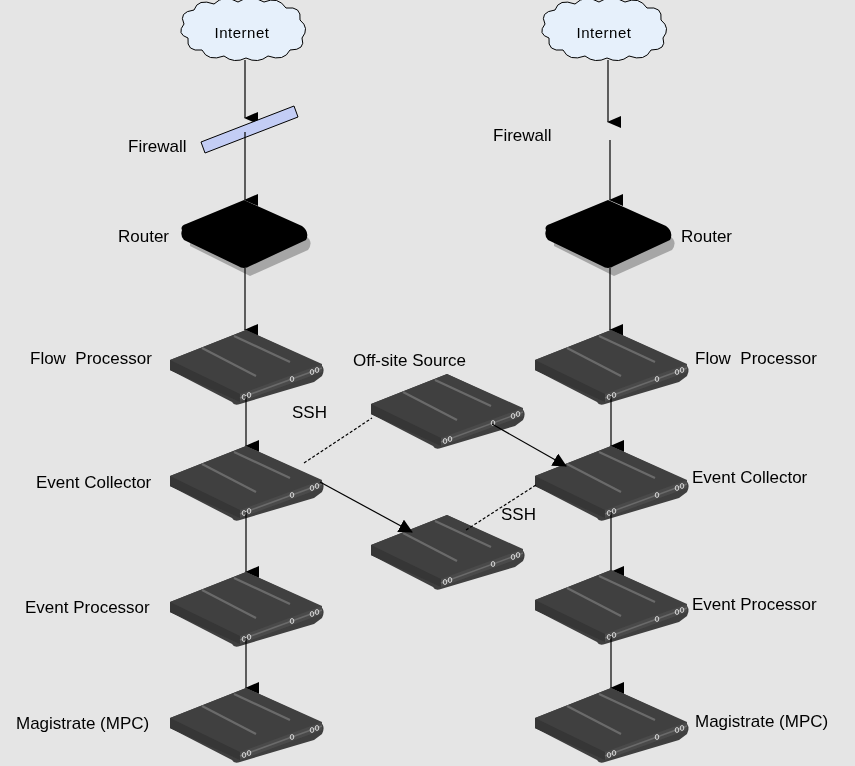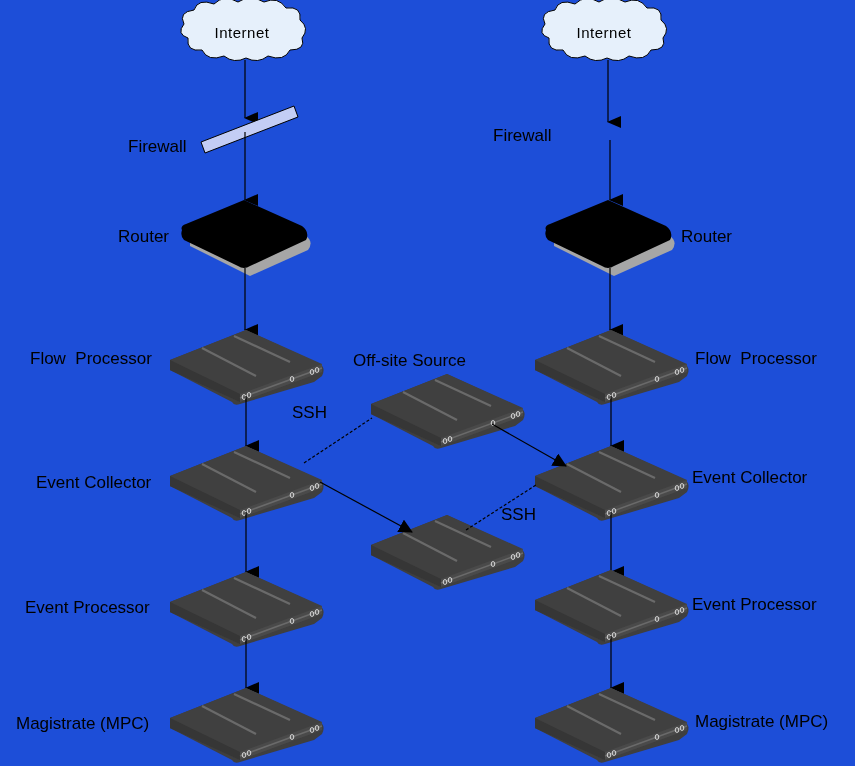--- a/index.html
+++ b/index.html
@@ -1,16 +1,16 @@
 <!DOCTYPE html>
 <html><head>
 <meta charset="utf-8">
 <style>
   html, body { margin: 0; padding: 0; background: #ffffff; }
-  #canvas { position: relative; width: 855px; height: 766px; overflow: hidden; background: #1d4ed8; }
+  #canvas { position: relative; width: 855px; height: 766px; overflow: hidden; background: #e5e5e5; }
   svg { position: absolute; left: 0; top: 0; }
   .lbl { font-family: "Liberation Sans", sans-serif; font-size: 17px; fill: #000000; }
   .cloud-lbl { font-family: "Liberation Sans", sans-serif; font-size: 15px; fill: #000000; letter-spacing: 0.5px; }
 </style>
 </head>
 <body>
 
 <div id="canvas">
 <svg width="855" height="766" viewBox="0 0 855 766" xmlns="http://www.w3.org/2000/svg">
   <defs>

